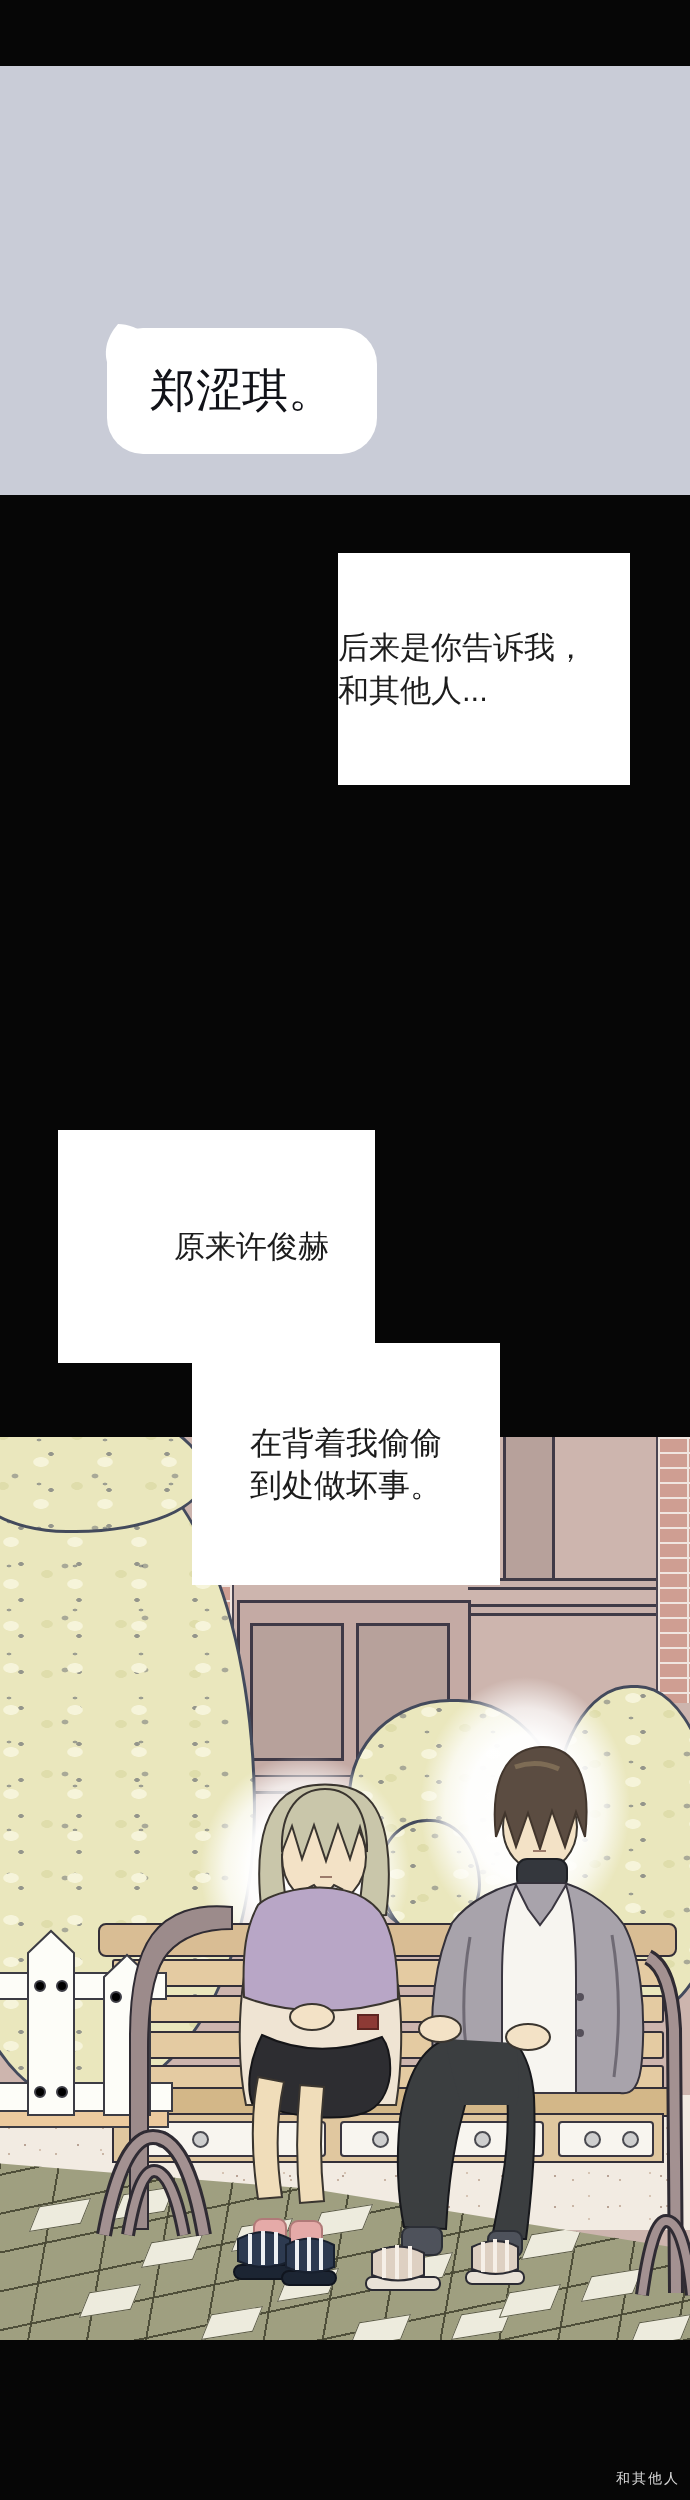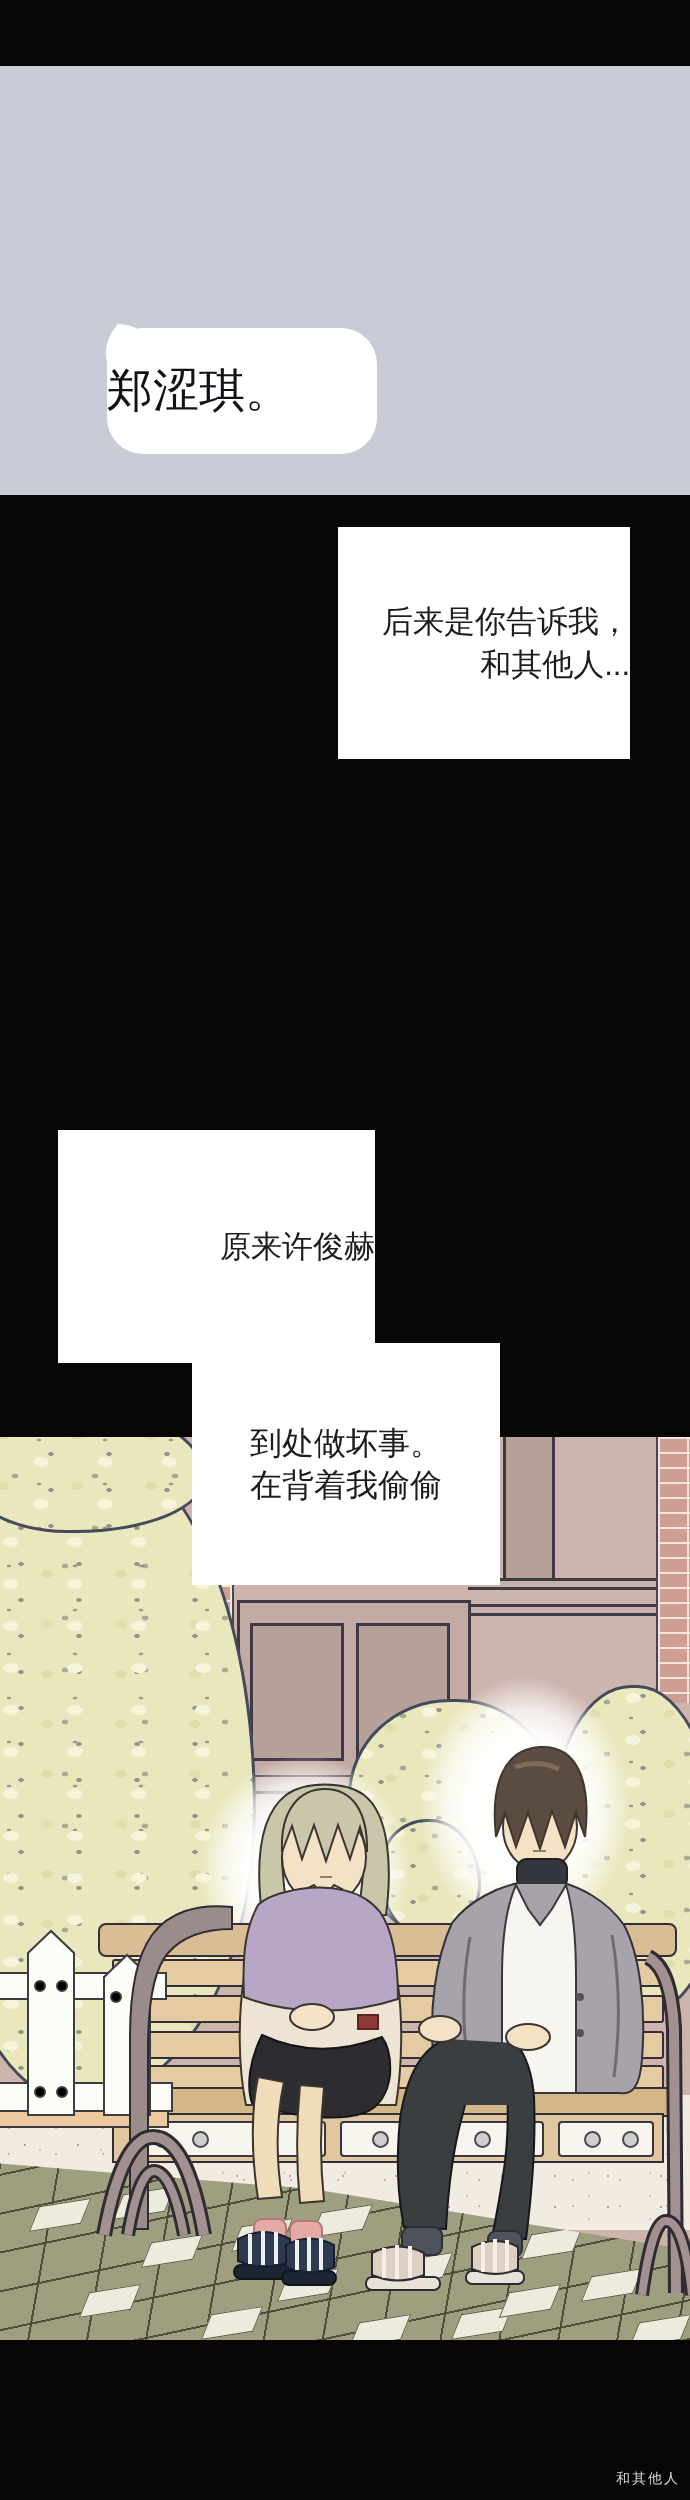--- a/index.html
+++ b/index.html
@@ -3,30 +3,30 @@
 <meta charset="utf-8">
 <style>
   html,body{margin:0;padding:0;background:#060606;}
   .page{position:relative;width:690px;height:2500px;background:#060606;overflow:hidden;
         font-family:"Liberation Sans", sans-serif;}
   
   .chat-panel{position:absolute;left:0;top:66px;width:690px;height:429px;background:#c9ccd7;}
   .contact-name{position:absolute;left:106px;top:186px;font-size:54px;font-weight:700;
         color:#15161a;letter-spacing:3px;white-space:nowrap;}
   .bubble{position:absolute;left:107px;top:262px;width:270px;height:126px;background:#ffffff;
-        border-radius:36px;display:flex;align-items:center;justify-content:flex-start;}
+        border-radius:36px;display:flex;align-items:center;justify-content:center;}
   .bubble-tail{position:absolute;left:96px;top:256px;width:56px;height:58px;}
   .bubble-text{font-size:46px;font-weight:500;color:#111218;white-space:nowrap;}
   
   .caption{position:absolute;background:#ffffff;color:#1c1c1c;z-index:30;
         display:flex;flex-direction:column;justify-content:center;}
   .caption .line{display:block;}
-  .caption-1{left:338px;top:527px;width:292px;height:232px;text-align:right;
+  .caption-1{left:338px;top:553px;width:292px;height:232px;text-align:left;
         font-size:31px;line-height:43px;font-weight:500;}
-  .caption-2{left:58px;top:1130px;width:317px;height:233px;text-align:right;
+  .caption-2{left:58px;top:1130px;width:317px;height:233px;text-align:center;
         padding-left:0;font-size:31px;line-height:43px;font-weight:500;}
   .caption-2 .line{padding-left:70px;}
   .caption-3{left:192px;top:1343px;width:308px;height:242px;text-align:center;
         font-size:32px;line-height:42px;font-weight:500;}
   
   .illustration{position:absolute;left:0;top:1437px;width:690px;height:903px;overflow:hidden;
         background:#cdb5ae;}
   .wall{position:absolute;left:0;top:0;width:690px;height:700px;background:#cdb5ae;}
   .brick{background-color:#cf9e92;background-image:
         linear-gradient(#f0e5df 2px, transparent 2px),
@@ -108,22 +108,22 @@
   </div>
 
   <div class="caption caption-1">
     <span class="line">后来是你告诉我，</span>
     <span class="line">和其他人...</span>
   </div>
   <div class="caption caption-2">
     <span class="line">原来许俊赫</span>
   </div>
   <div class="caption caption-3">
+    <span class="line">在背着我偷偷</span>
     <span class="line">到处做坏事。</span>
-    <span class="line">在背着我偷偷</span>
   </div>
 
   <div class="illustration">
     <div class="wall"></div>
     <div class="window-high"></div>
     <div class="sill-band"></div>
     <div class="brick brick-right"></div>
     <div class="brick brick-left"></div>
     <div class="window-main">
       <div class="pane pane-left"></div>

